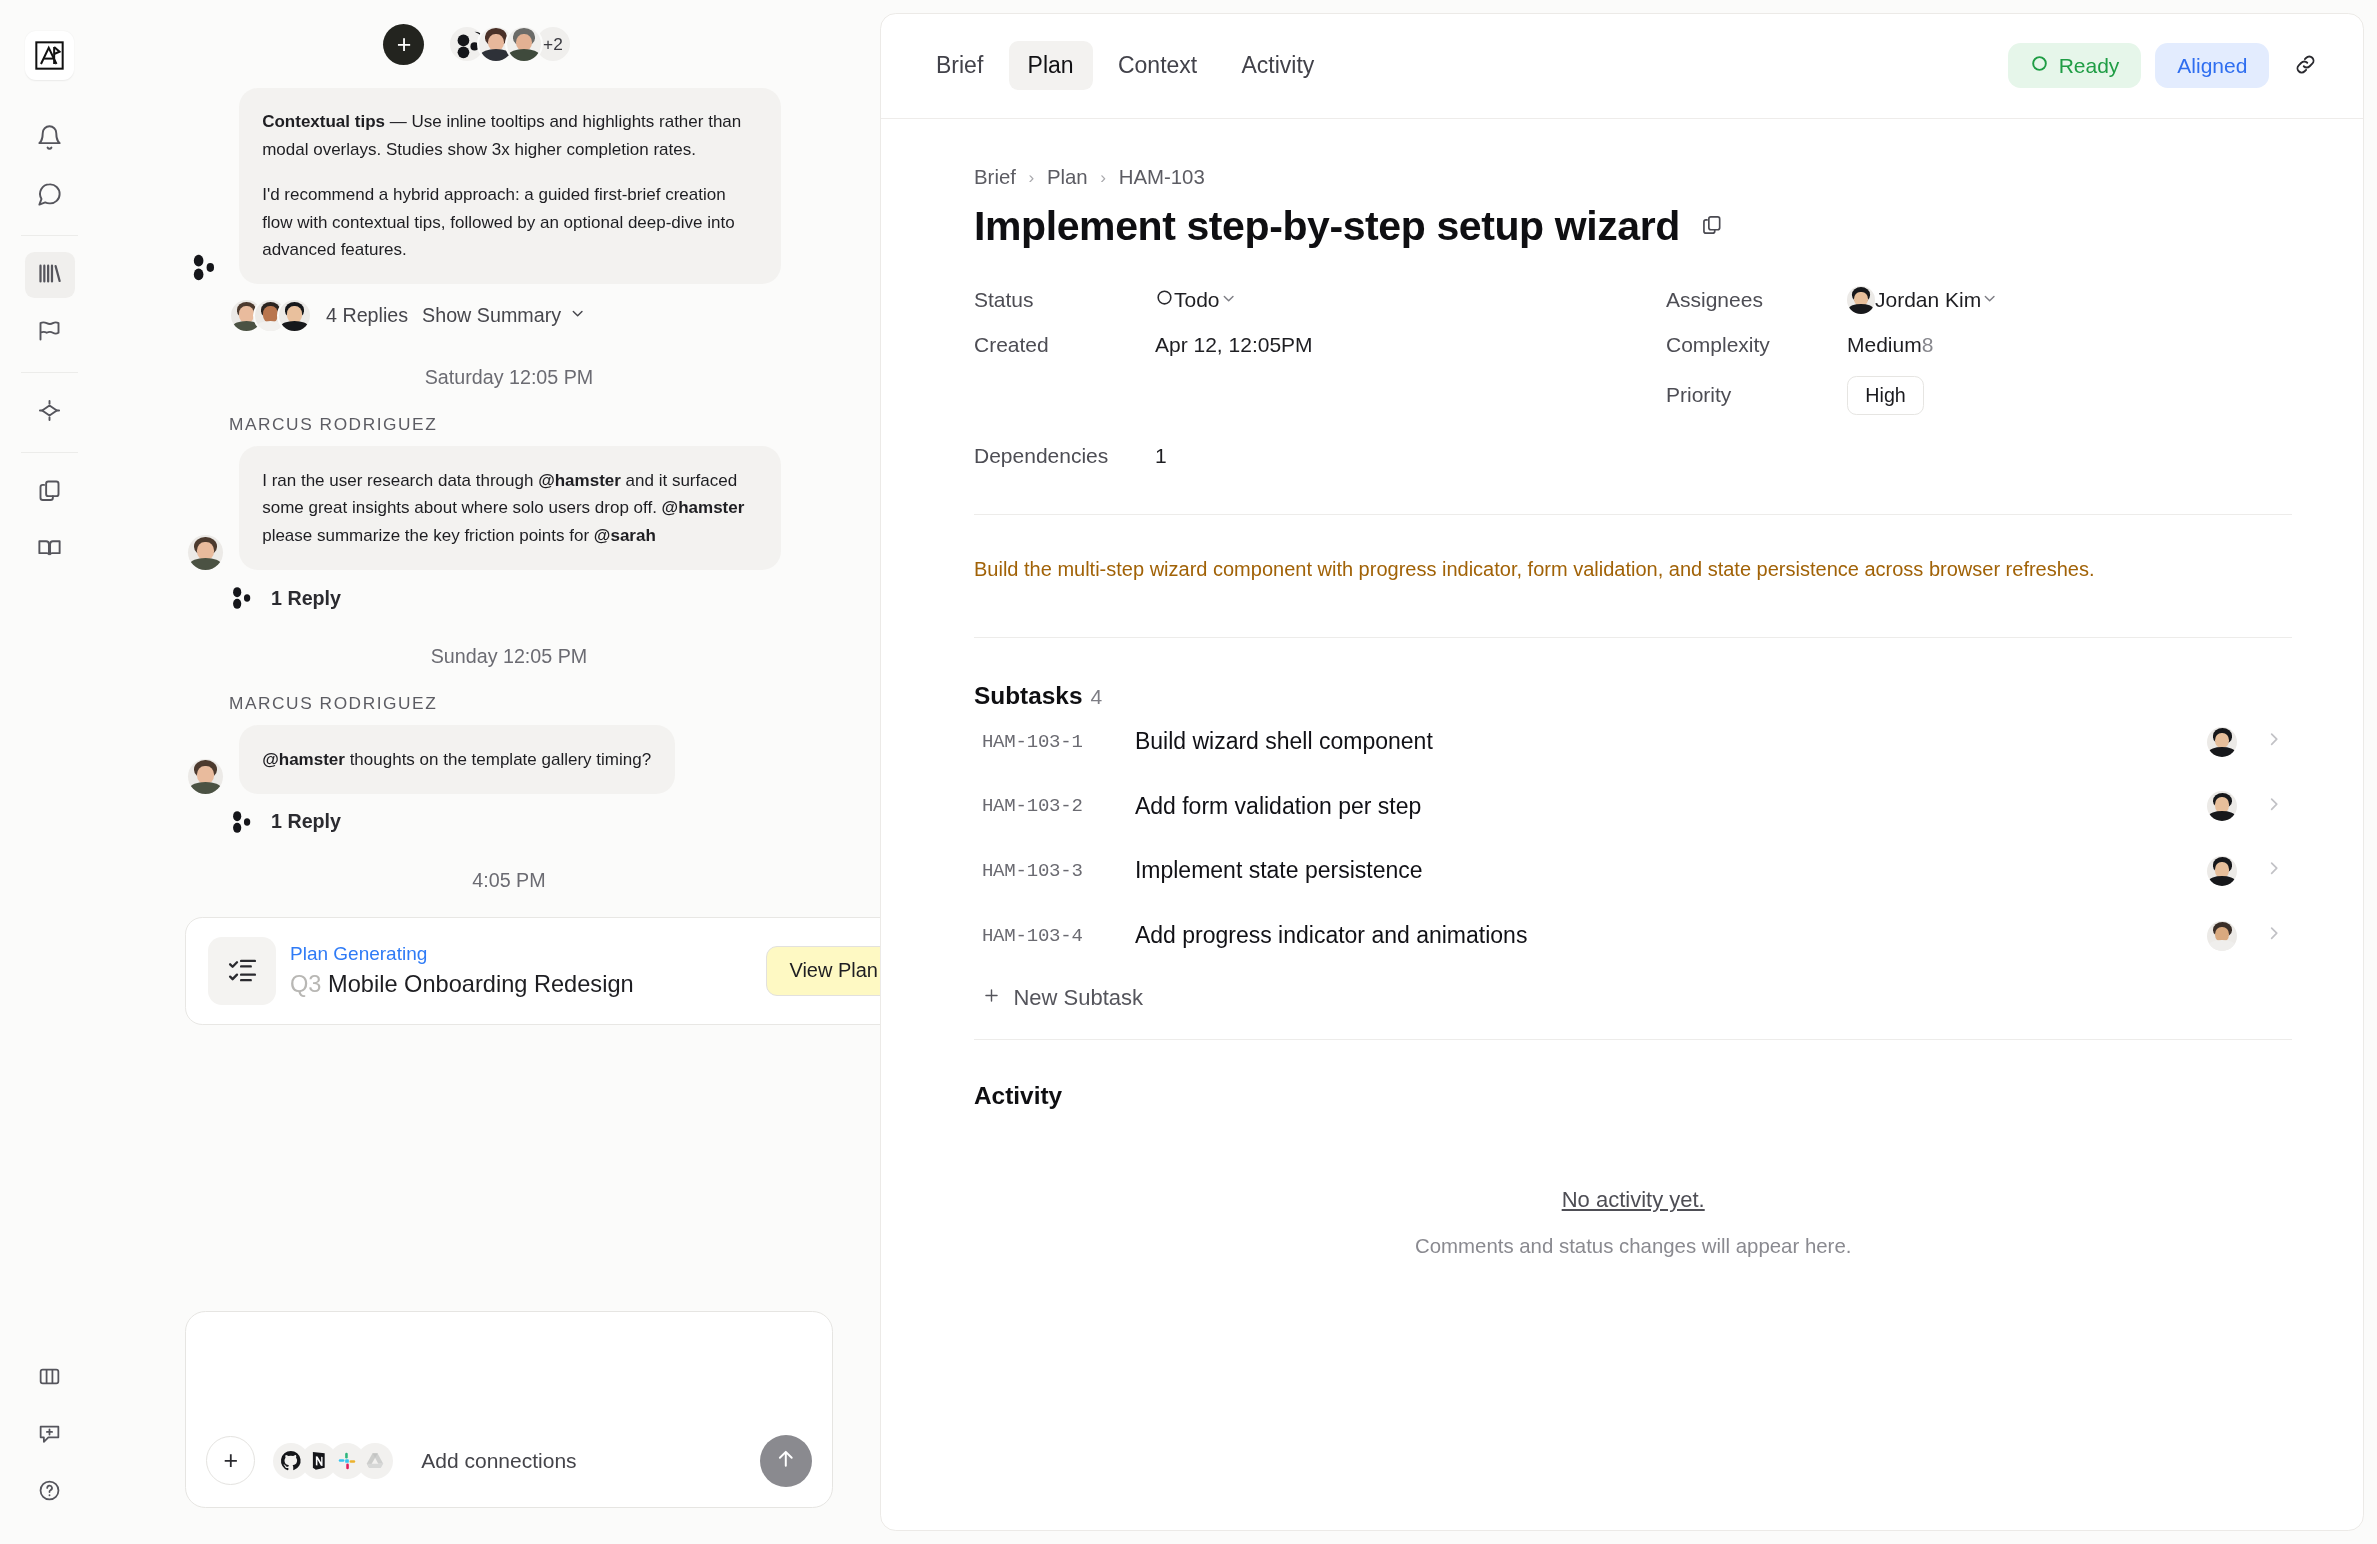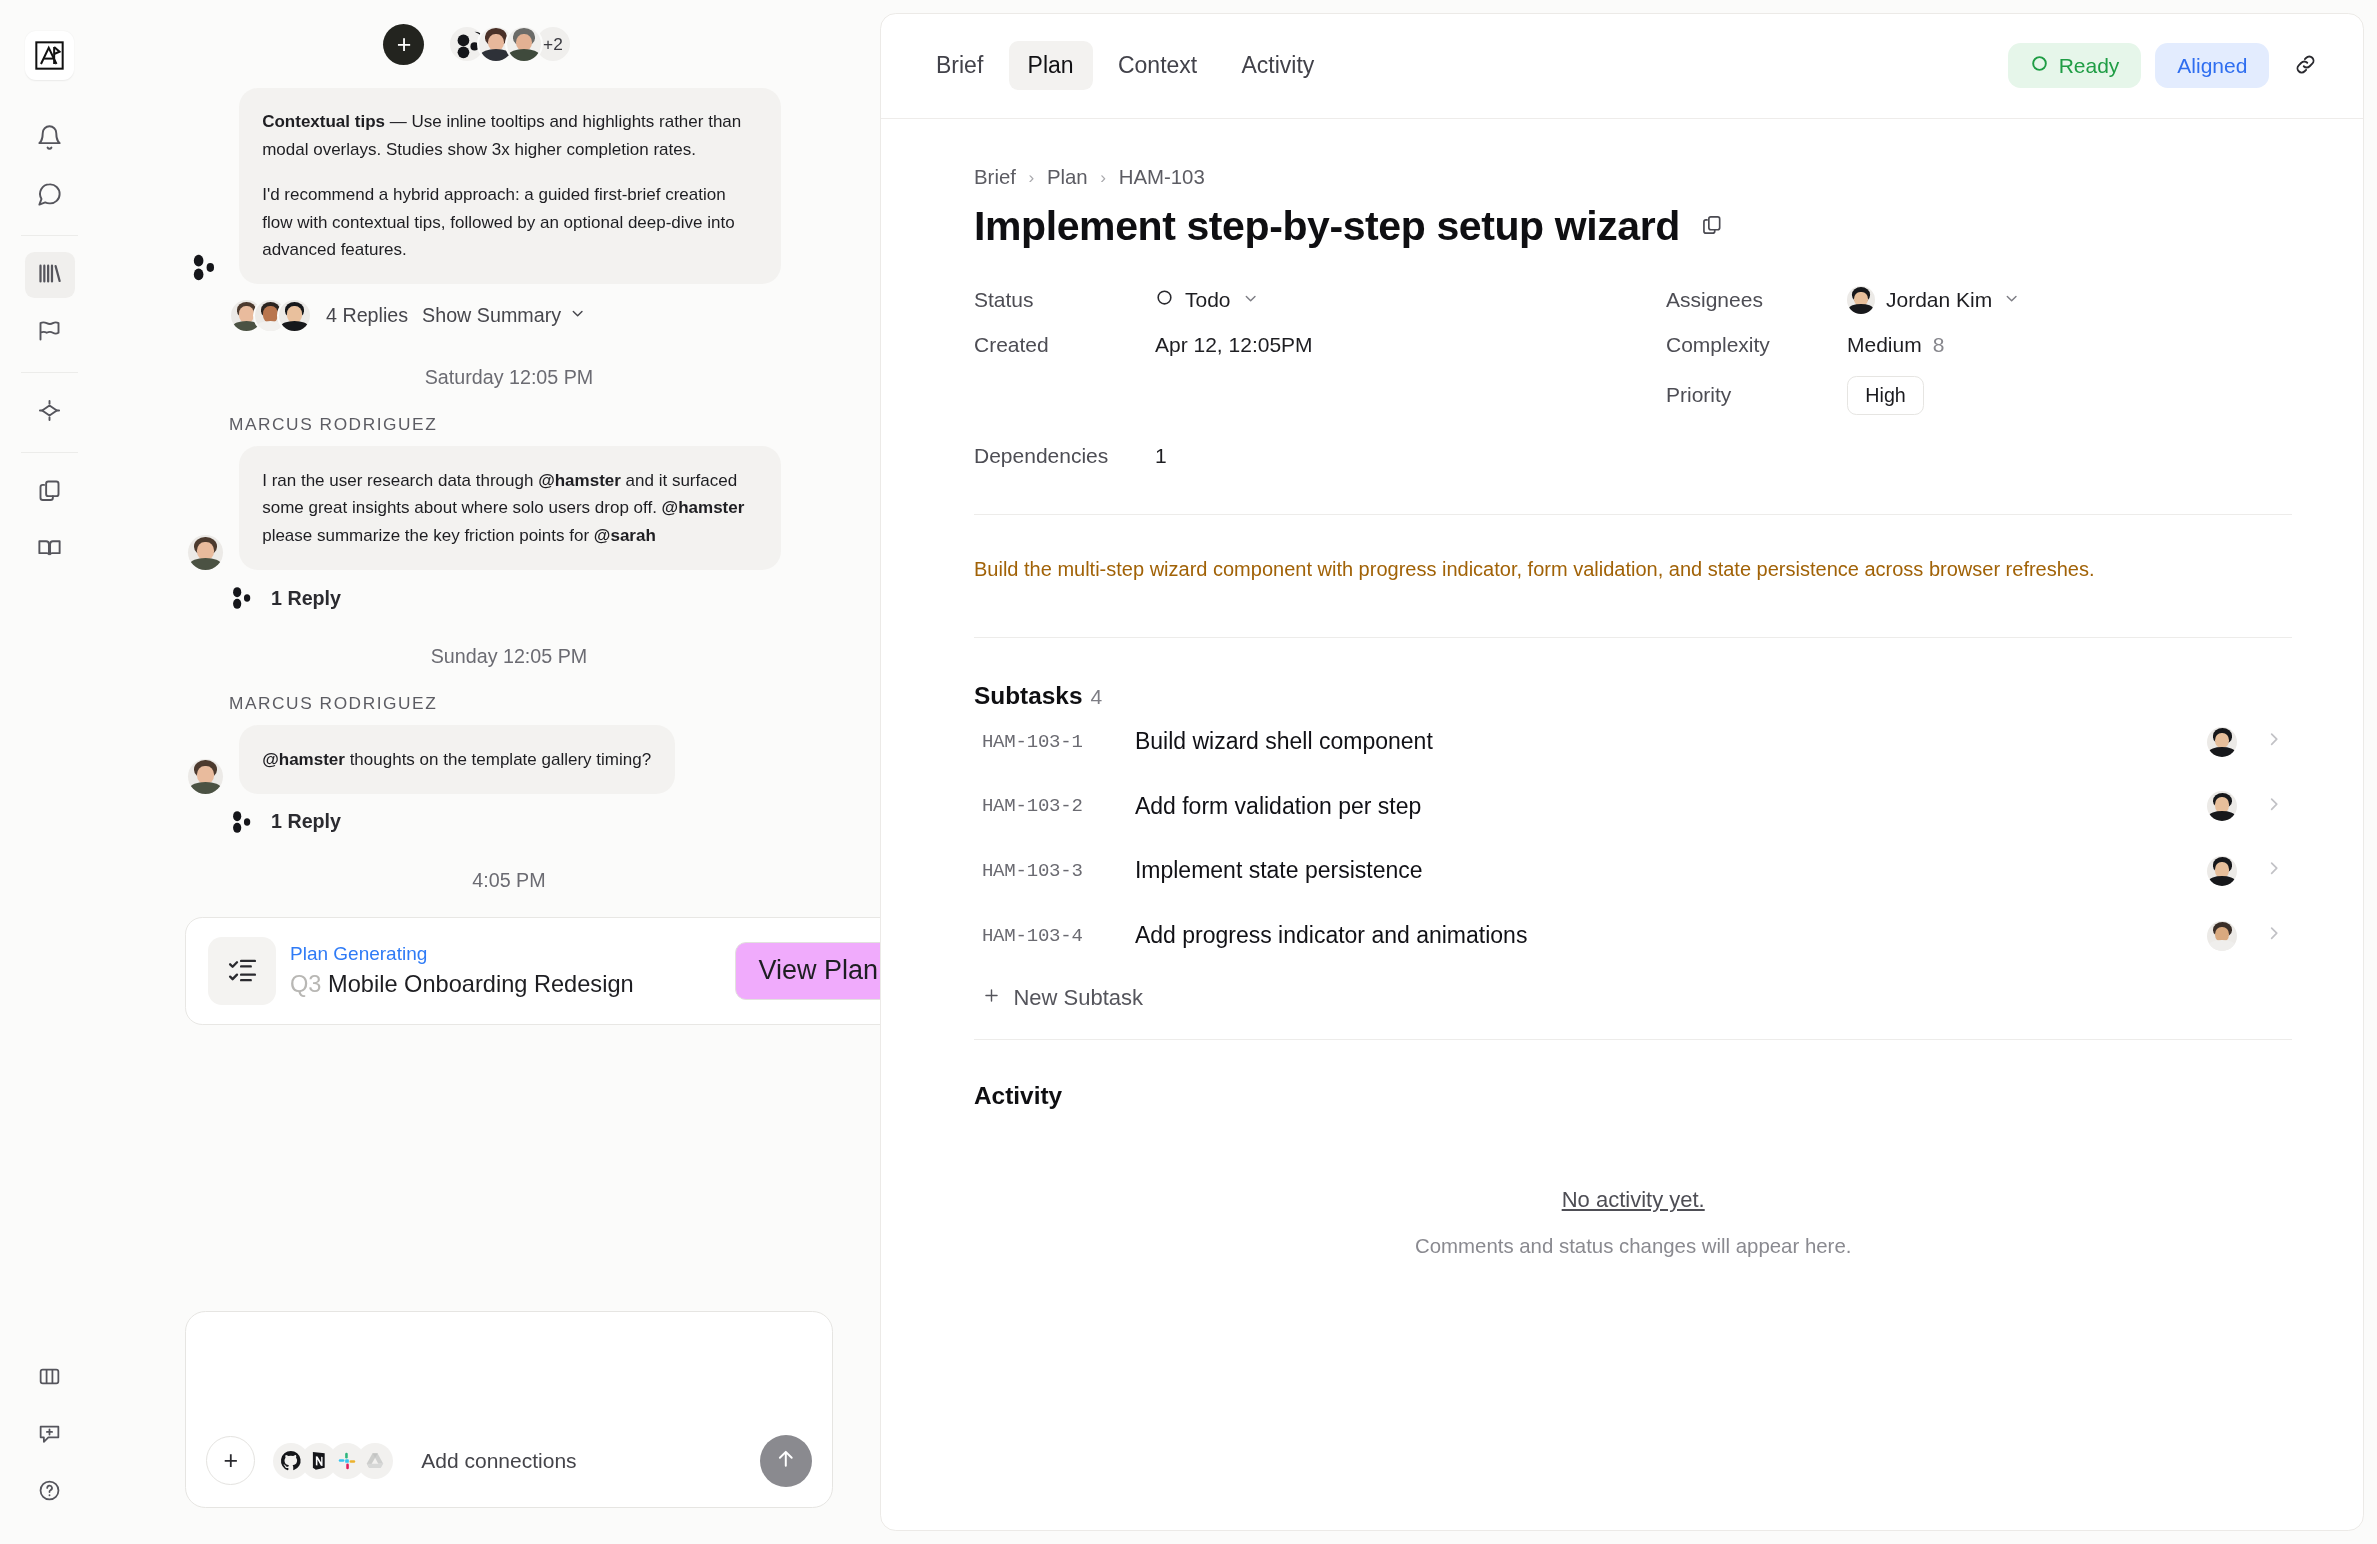--- a/index.html
+++ b/index.html
@@ -112,22 +112,22 @@
   }
   .plan-icon {
     width: 68px; height: 68px; border-radius: 14px; background: #f4f3f1;
     display: flex; align-items: center; justify-content: center; flex: 0 0 68px;
   }
   .plan-text { flex: 1 1 auto; }
   .plan-status { font-size: 19px; color: #2f7bf6; margin-bottom: 6.3px; }
   .plan-title { font-size: 23.6px; color: #1e1e22; }
   .plan-title .q { color: #b8b7b4; }
   .view-plan {
-    border: 0.8px solid #e2e1de; border-radius: 11px; background: #f0abfc;
-    padding: 12.6px 22px; font-size: 27px; color: #1e1e22; cursor: pointer;
+    border: 0.8px solid #e2e1de; border-radius: 11px; background: #fef9c3;
+    padding: 12.6px 22px; font-size: 20px; color: #1e1e22; cursor: pointer;
     font-family: inherit;
   }
 
   
   .composer-wrap { padding: 0 47px 36px 86px; }
   .composer {
     border: 0.8px solid #e6e5e2; border-radius: 20.4px; background: #fff;
     height: 197px; position: relative; padding: 20.4px;
     display: flex; align-items: flex-end;
   }
@@ -185,21 +185,21 @@
   .crumb { cursor: pointer; }
   .title-row { display: flex; align-items: center; gap: 20.4px; margin-top: 14px; }
   h1.title { font-size: 41px; font-weight: 700; letter-spacing: -0.4px; color: #0f0f12; }
 
   .meta-grid {
     display: grid; grid-template-columns: 181px 511px 181px auto;
     row-gap: 0; margin-top: 27px; font-size: 21px; color: #1e1e22;
     align-items: center;
   }
   .meta-grid .lbl { color: #4d4d54; padding: 9.4px 0; }
-  .meta-grid .val { padding: 9.4px 0; display: flex; align-items: center; gap: 11px; }
+  .meta-grid .val { padding: 9.4px 0; display: flex; align-items: center; }
   .dim { color: #87878d; }
   .pill-high {
     border: 0.8px solid #e6e5e2; border-radius: 9.4px; background: #fff;
     padding: 7px 17.3px; font-size: 19.7px; color: #1a1a1e;
   }
   .hr { height: 0.8px; background: #edecea; margin: 36px 0 0 0; }
   .desc { font-size: 20px; line-height: 1.56; color: #a16207; margin-top: 39px; max-width: 1274px; }
 
   .sub-head { display: flex; align-items: baseline; gap: 8px; margin-top: 44px; }
   .sub-head .h { font-size: 24.4px; font-weight: 700; color: #0f0f12; }

